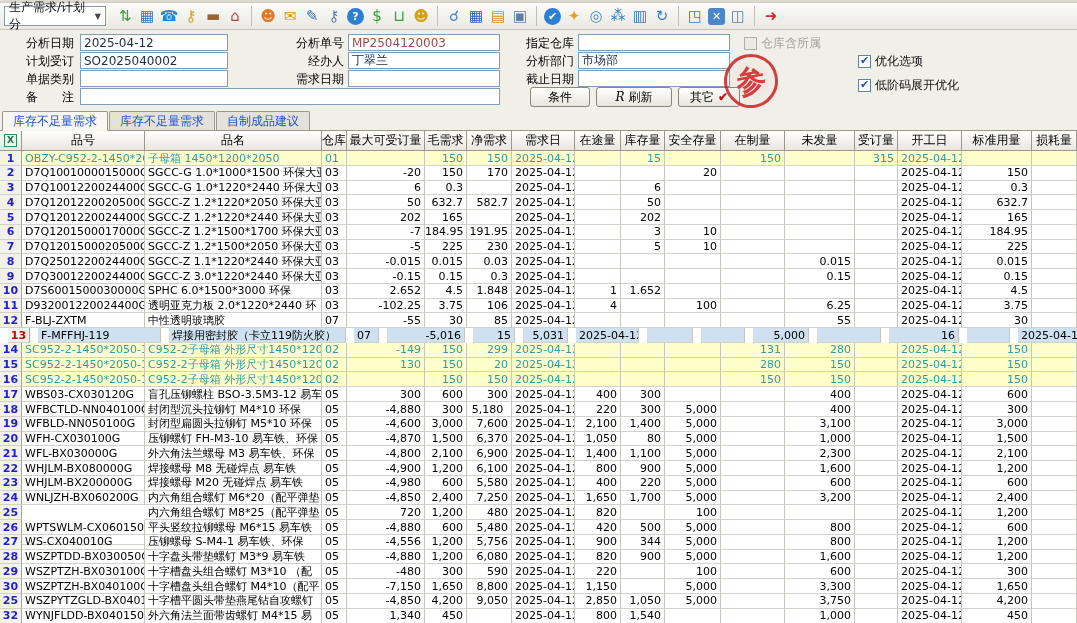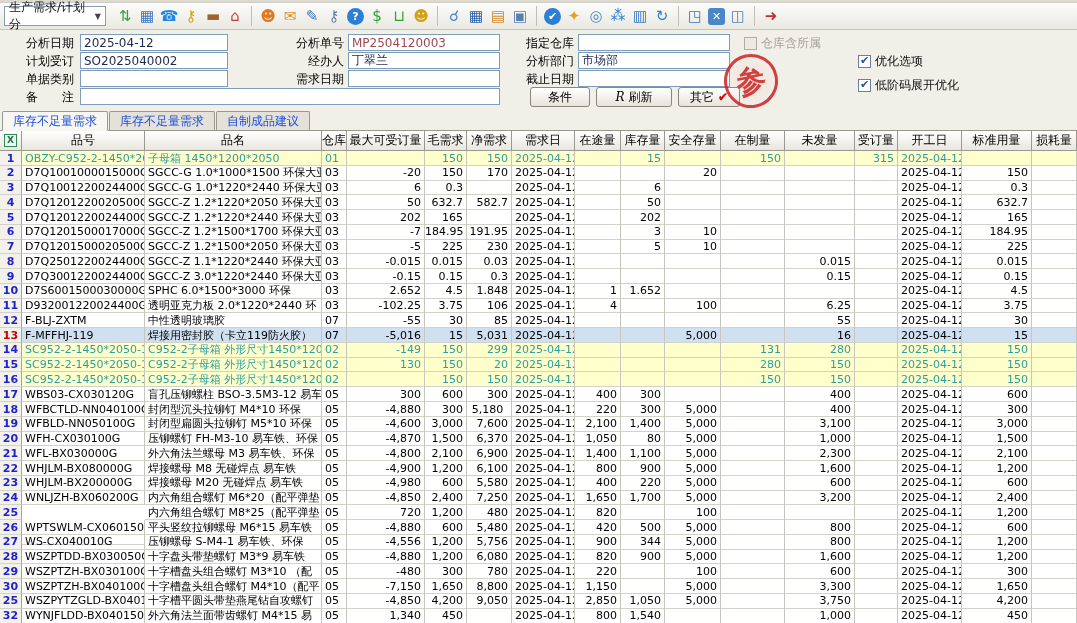--- a/index.html
+++ b/index.html
@@ -88,21 +88,21 @@
     border-right:1px solid #c6c6bf; border-bottom:1px solid #d2d2cb;
     font-size:11px; line-height:13.5px; overflow:hidden; white-space:nowrap;
     flex:0 0 auto; color:#000; padding-top:0.5px;
   }
   .grid-row .cell.left { text-align:left; padding-left:3px; }
   .grid-row .cell.right { text-align:right; padding-right:3px; }
   .grid-row .cell.center { text-align:center; }
   .grid-row .cell.col0 { background:#f2f1ea; color:#2222cc; font-weight:bold; border-right:1px solid #a8a69c; }
   .grid-row.special .cell { background:#ffffcc; color:#2f9e9e; }
   .grid-row.special .cell.col0 { background:#f2f1ea; color:#2222cc; }
-  .grid-row.selected .cell { background:#cfe0f1; color:#000; }
+  .grid-row.selected .cell { background:#cfe0f1; color:#000;margin-left:8px; }
   .grid-row.selected .cell.col0 { background:#f2f1ea; color:#cc0000; }
 </style>
 </head>
 <body>
 
 <div class="top-strip"></div>
 
 <div class="toolbar">
   <div class="module-select">
     <span>生产需求/计划分</span>
@@ -765,21 +765,21 @@
         <div class="cell col15 right" style="width: 70px;">1,200</div>
         <div class="cell col16 right" style="width: 45px;"></div>
       </div>
       <div class="grid-row normal">
         <div class="cell col0 center" style="width: 22px;">29</div>
         <div class="cell col1 left" style="width: 123px;">WSZPTZH-BX030100G</div>
         <div class="cell col2 left" style="width: 177px;">十字槽盘头组合螺钉 M3*10 （配</div>
         <div class="cell col3 left" style="width: 25px;">05</div>
         <div class="cell col4 right" style="width: 78px;">-480</div>
         <div class="cell col5 right" style="width: 42px;">300</div>
-        <div class="cell col6 right" style="width: 45px;">780</div>
+        <div class="cell col6 right" style="width: 45px;">590</div>
         <div class="cell col7 left" style="width: 63px;">2025-04-12</div>
         <div class="cell col8 right" style="width: 46px;">220</div>
         <div class="cell col9 right" style="width: 44px;"></div>
         <div class="cell col10 right" style="width: 56px;">100</div>
         <div class="cell col11 right" style="width: 64px;"></div>
         <div class="cell col12 right" style="width: 70px;">600</div>
         <div class="cell col13 right" style="width: 43px;"></div>
         <div class="cell col14 left" style="width: 64px;">2025-04-12</div>
         <div class="cell col15 right" style="width: 70px;">300</div>
         <div class="cell col16 right" style="width: 45px;"></div>

